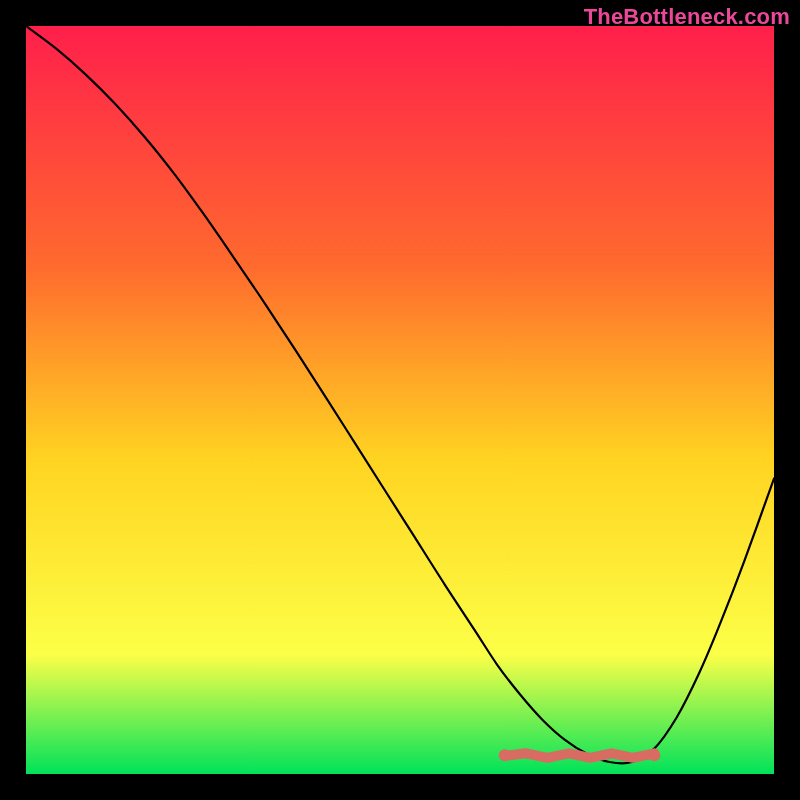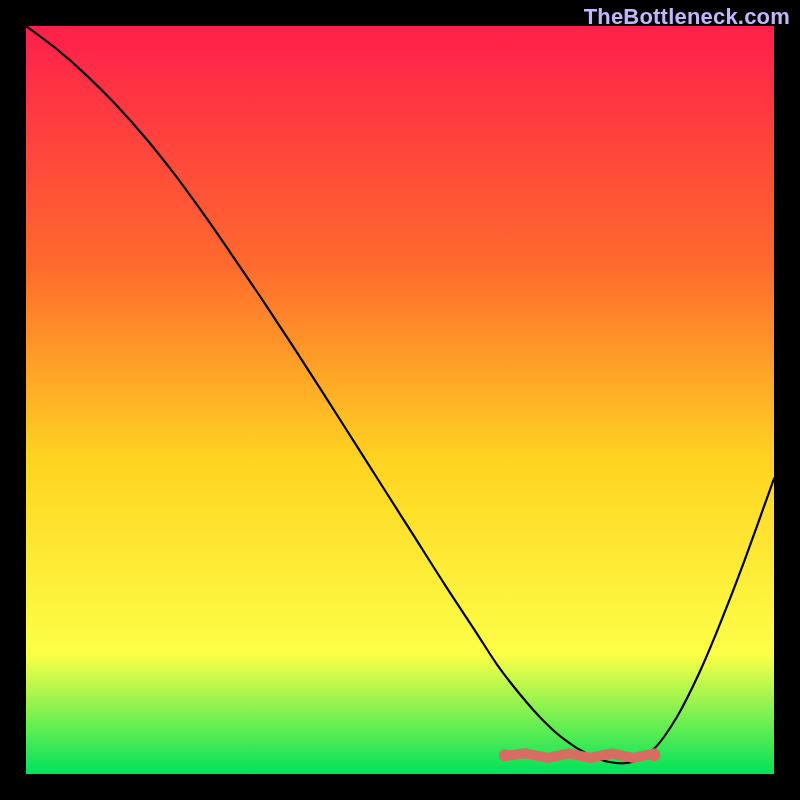--- a/index.html
+++ b/index.html
@@ -14,21 +14,21 @@
   .outer {
     position: relative;
     width: 800px;
     height: 800px;
     background: #000;
   }
   .watermark {
     position: absolute;
     top: 4px;
     right: 10px;
-    color: #c4b5fd;
+    color: #ec4899;
     font-size: 22px;
     font-weight: 600;
     letter-spacing: 0.2px;
     z-index: 5;
   }
   .plot-wrap {
     position: absolute;
     left: 26px;
     top: 26px;
     width: 748px;

